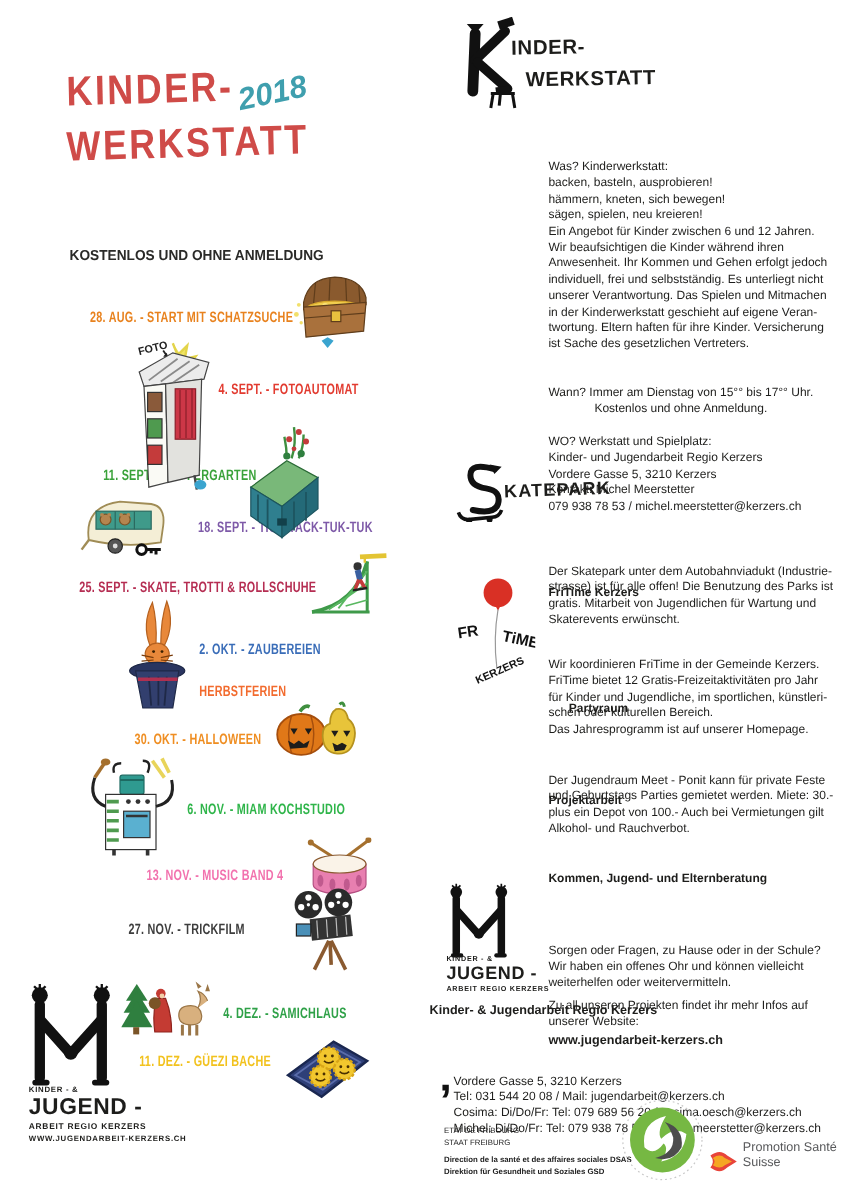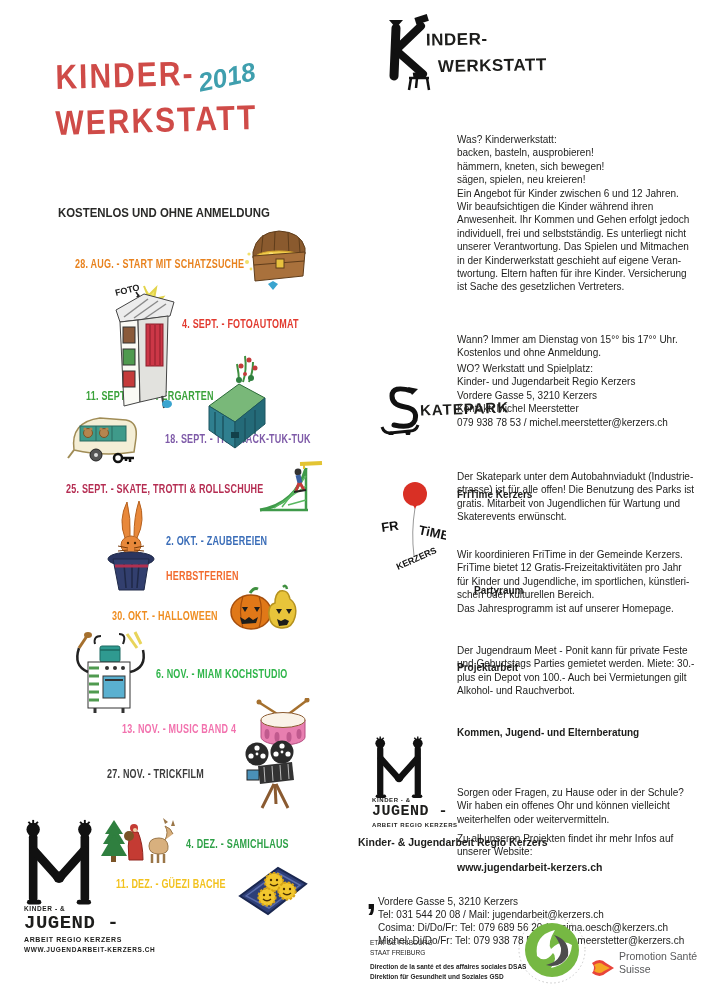--- a/index.html
+++ b/index.html
@@ -16,21 +16,21 @@
   .illus{position:absolute;}
   .illus svg{width:100%;height:100%;display:block;}
   
   .body{position:absolute;font-size:10px;line-height:13.4px;white-space:pre-line;color:#1d1d1b;margin-top:45px;}
   .bhead{position:absolute;font-size:10px;font-weight:bold;color:#1d1d1b;white-space:nowrap;}
   .bold{font-weight:bold;}
   
   .kw-logo-text{position:absolute;font-weight:bold;font-size:17px;letter-spacing:0.5px;transform:rotate(-1deg);white-space:nowrap;}
   .sk-title{position:absolute;font-weight:bold;font-size:15px;letter-spacing:1px;transform:rotate(-2deg);white-space:nowrap;}
   .mlogo-small{position:absolute;font-weight:bold;font-size:6.5px;letter-spacing:0.6px;white-space:nowrap;}
-  .mlogo-big{position:absolute;font-weight:bold;font-size:16px;letter-spacing:0.5px;white-space:nowrap;font-family:Liberation Mono, monospace;}
+  .mlogo-big{position:absolute;font-weight:bold;font-size:16px;letter-spacing:0.5px;white-space:nowrap;}
   .footer-small{position:absolute;font-size:6.5px;line-height:10px;white-space:pre-line;color:#222;}
   .footer-bold{position:absolute;font-size:6.5px;font-weight:bold;line-height:10px;white-space:pre-line;color:#222;}
   .comma{position:absolute;font-size:38px;font-weight:bold;color:#111;line-height:30px;}
   .promotion{position:absolute;font-size:10.5px;line-height:13px;color:#58595b;white-space:pre-line;}
 </style>
 </head>
 <body>
 
 <div class="page">
 
@@ -398,21 +398,21 @@
 hämmern, kneten, sich bewegen!
 sägen, spielen, neu kreieren!
 Ein Angebot für Kinder zwischen 6 und 12 Jahren.
 Wir beaufsichtigen die Kinder während ihren
 Anwesenheit. Ihr Kommen und Gehen erfolgt jedoch
 individuell, frei und selbstständig. Es unterliegt nicht
 unserer Verantwortung. Das Spielen und Mitmachen
 in der Kinderwerkstatt geschieht auf eigene Veran-
 twortung. Eltern haften für ihre Kinder. Versicherung
 ist Sache des gesetzlichen Vertreters.</div>
-  <div class="body" style="left:457px;top:288px;">Wann? Immer am Dienstag von 15°° bis 17°° Uhr.
+  <div class="body" style="left:457px;top:276px;text-align:center;">Wann? Immer am Dienstag von 15°° bis 17°° Uhr.
 Kostenlos und ohne Anmeldung.</div>
   <div class="body" style="left:457px;top:317px;">WO? Werkstatt und Spielplatz:
 Kinder- und Jugendarbeit Regio Kerzers
 Vordere Gasse 5, 3210 Kerzers
 Kontakt: Michel Meerstetter
 079 938 78 53 / michel.meerstetter@kerzers.ch</div>
 
   <div class="illus" style="left:378px;top:383px;width:44px;height:52px;">
     <svg viewBox="0 0 44 52">
       <path d="M34 8 Q14 2 14 13 Q14 22 27 24 Q40 26 37 37 Q34 46 16 42" fill="none" stroke="#111" stroke-width="5" stroke-linecap="round"></path>

